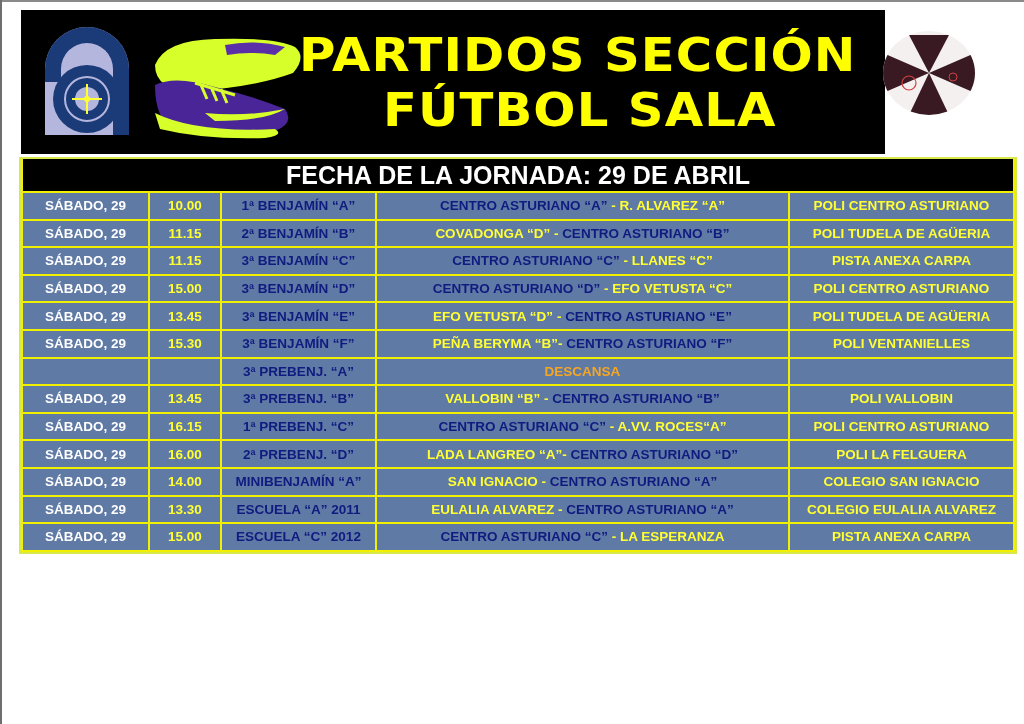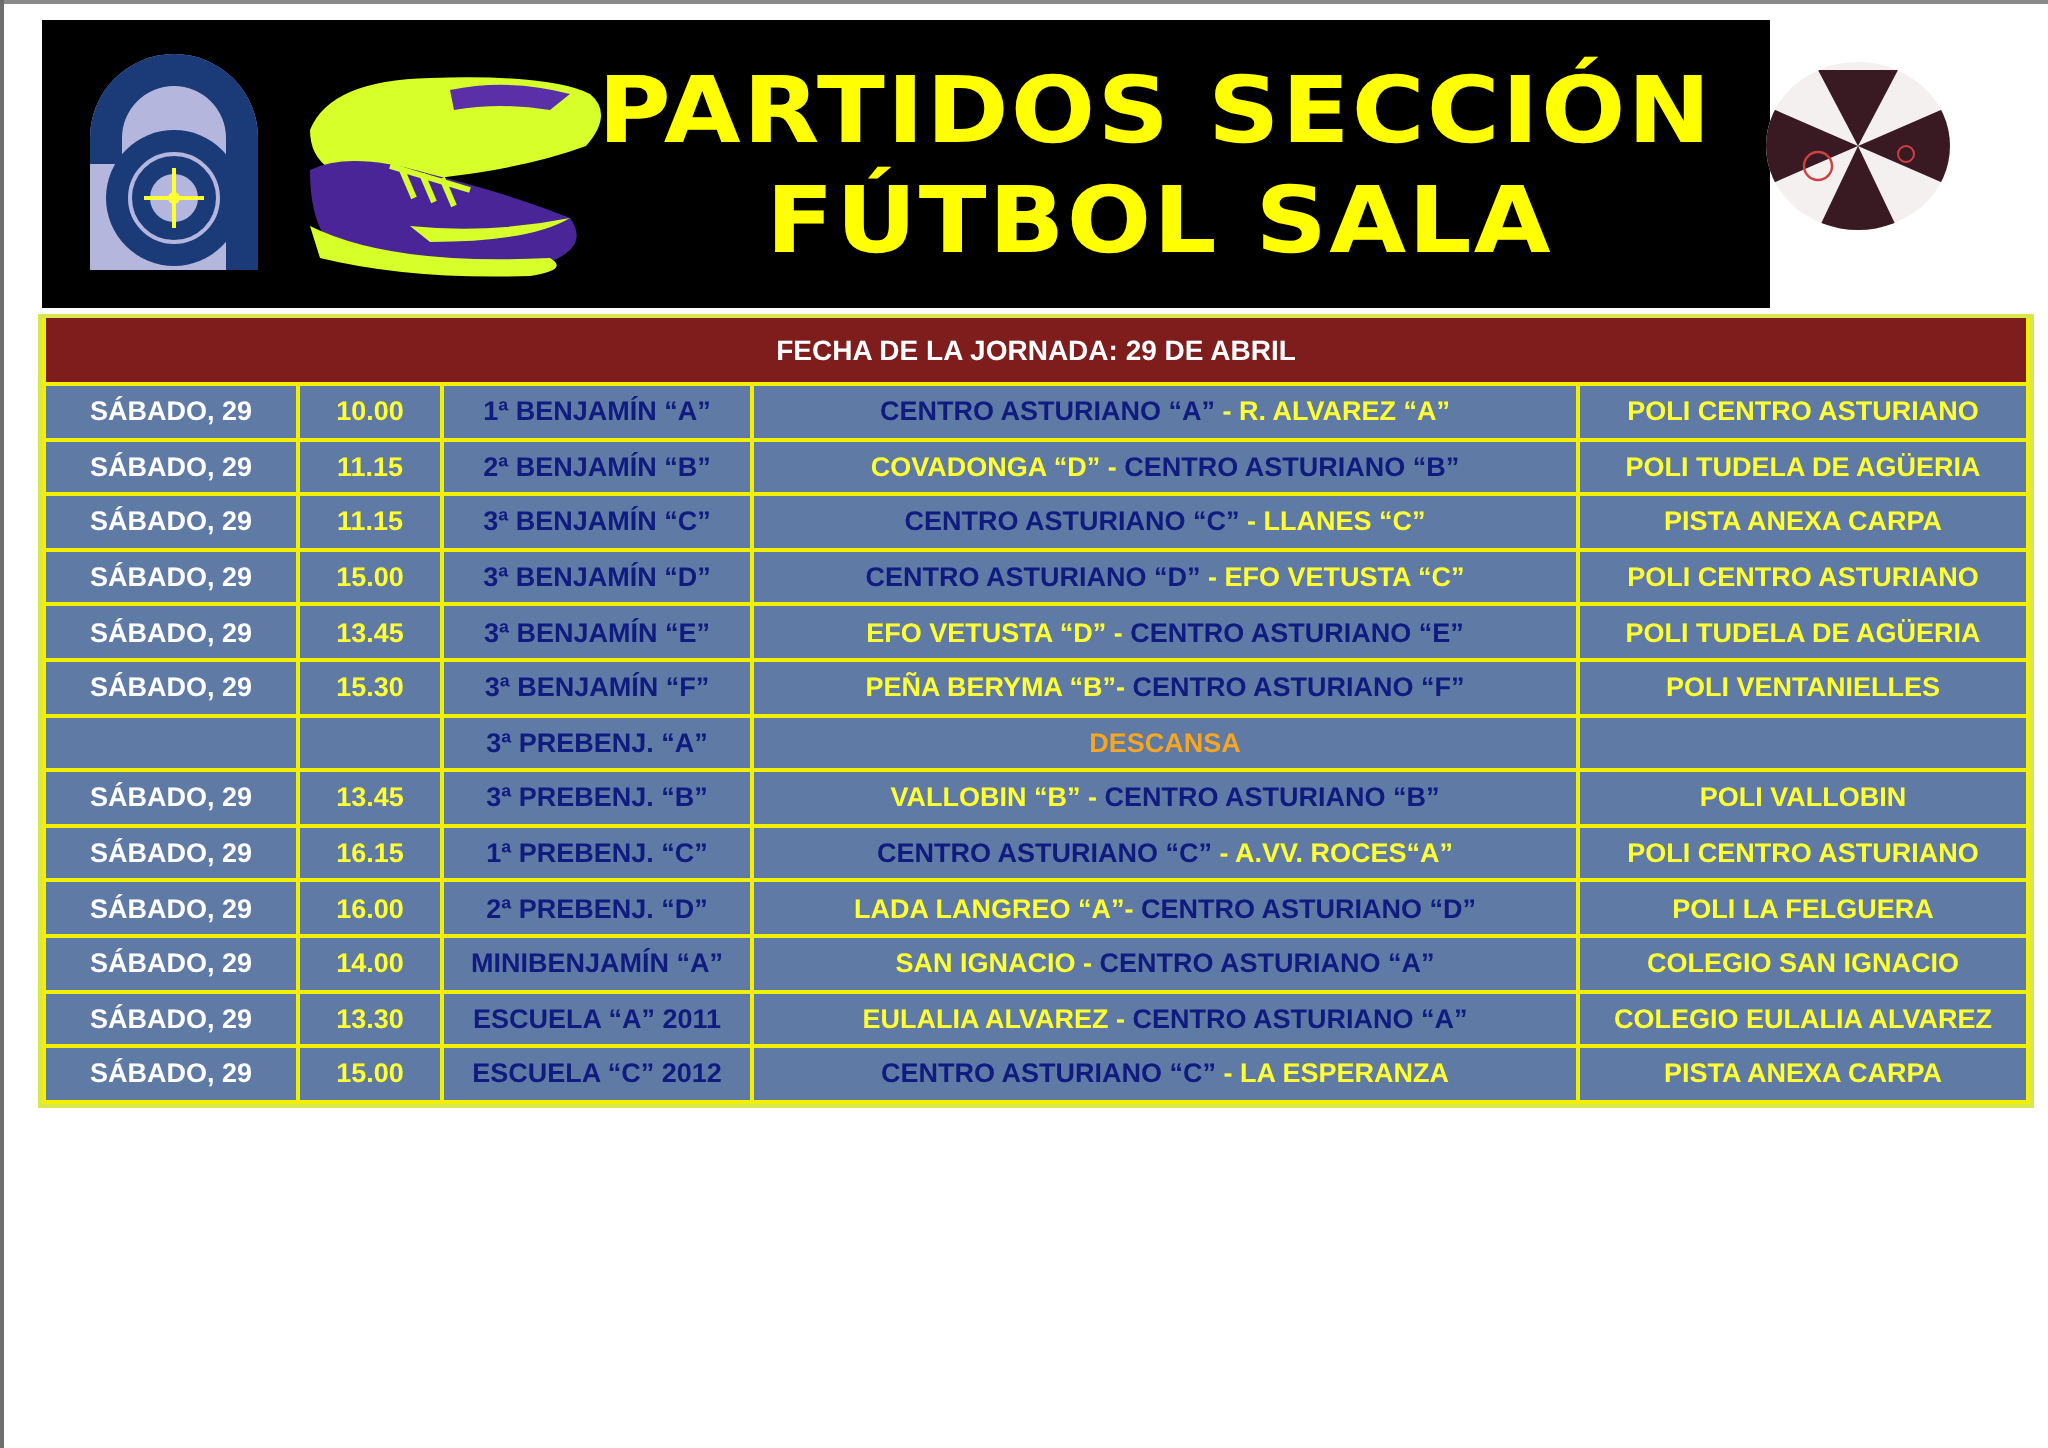--- a/index.html
+++ b/index.html
@@ -30,21 +30,21 @@
   .table-wrap {
     position:absolute; left:19px; top:157px; width:994px;
     border:2px solid #d8e84a; background:#0f2340;
   }
   table { border-collapse:collapse; width:100%; table-layout:fixed; }
   td, th {
     border:2px solid #f0f000; text-align:center; font-weight:bold; font-size:13.5px;
     padding:0; height:25.6px; white-space:nowrap; overflow:hidden;
   }
   .title-row td {
-    background:#7f1d1d; color:#ffffff; font-size:14px; height:32px; border-top:none;
+    background:#000000; color:#ffffff; font-size:25px; height:32px; border-top:none;
   }
   .head-row th { background:#10233f; color:#ffffff; font-size:15.5px; height:26px; }
   .data-row td { background:#5f7aa5; }
   .c-day { color:#ffffff;margin-left:11px; }
   .c-time { color:#ffff33; }
   .c-cat { color:#101b80; }
   .c-venue { color:#ffff33; }
   .t-home-ca { color:#101b80;margin-top:42px; }
   .t-yellow { color:#ffff33; }
   .t-sep { color:#ffff33; }

